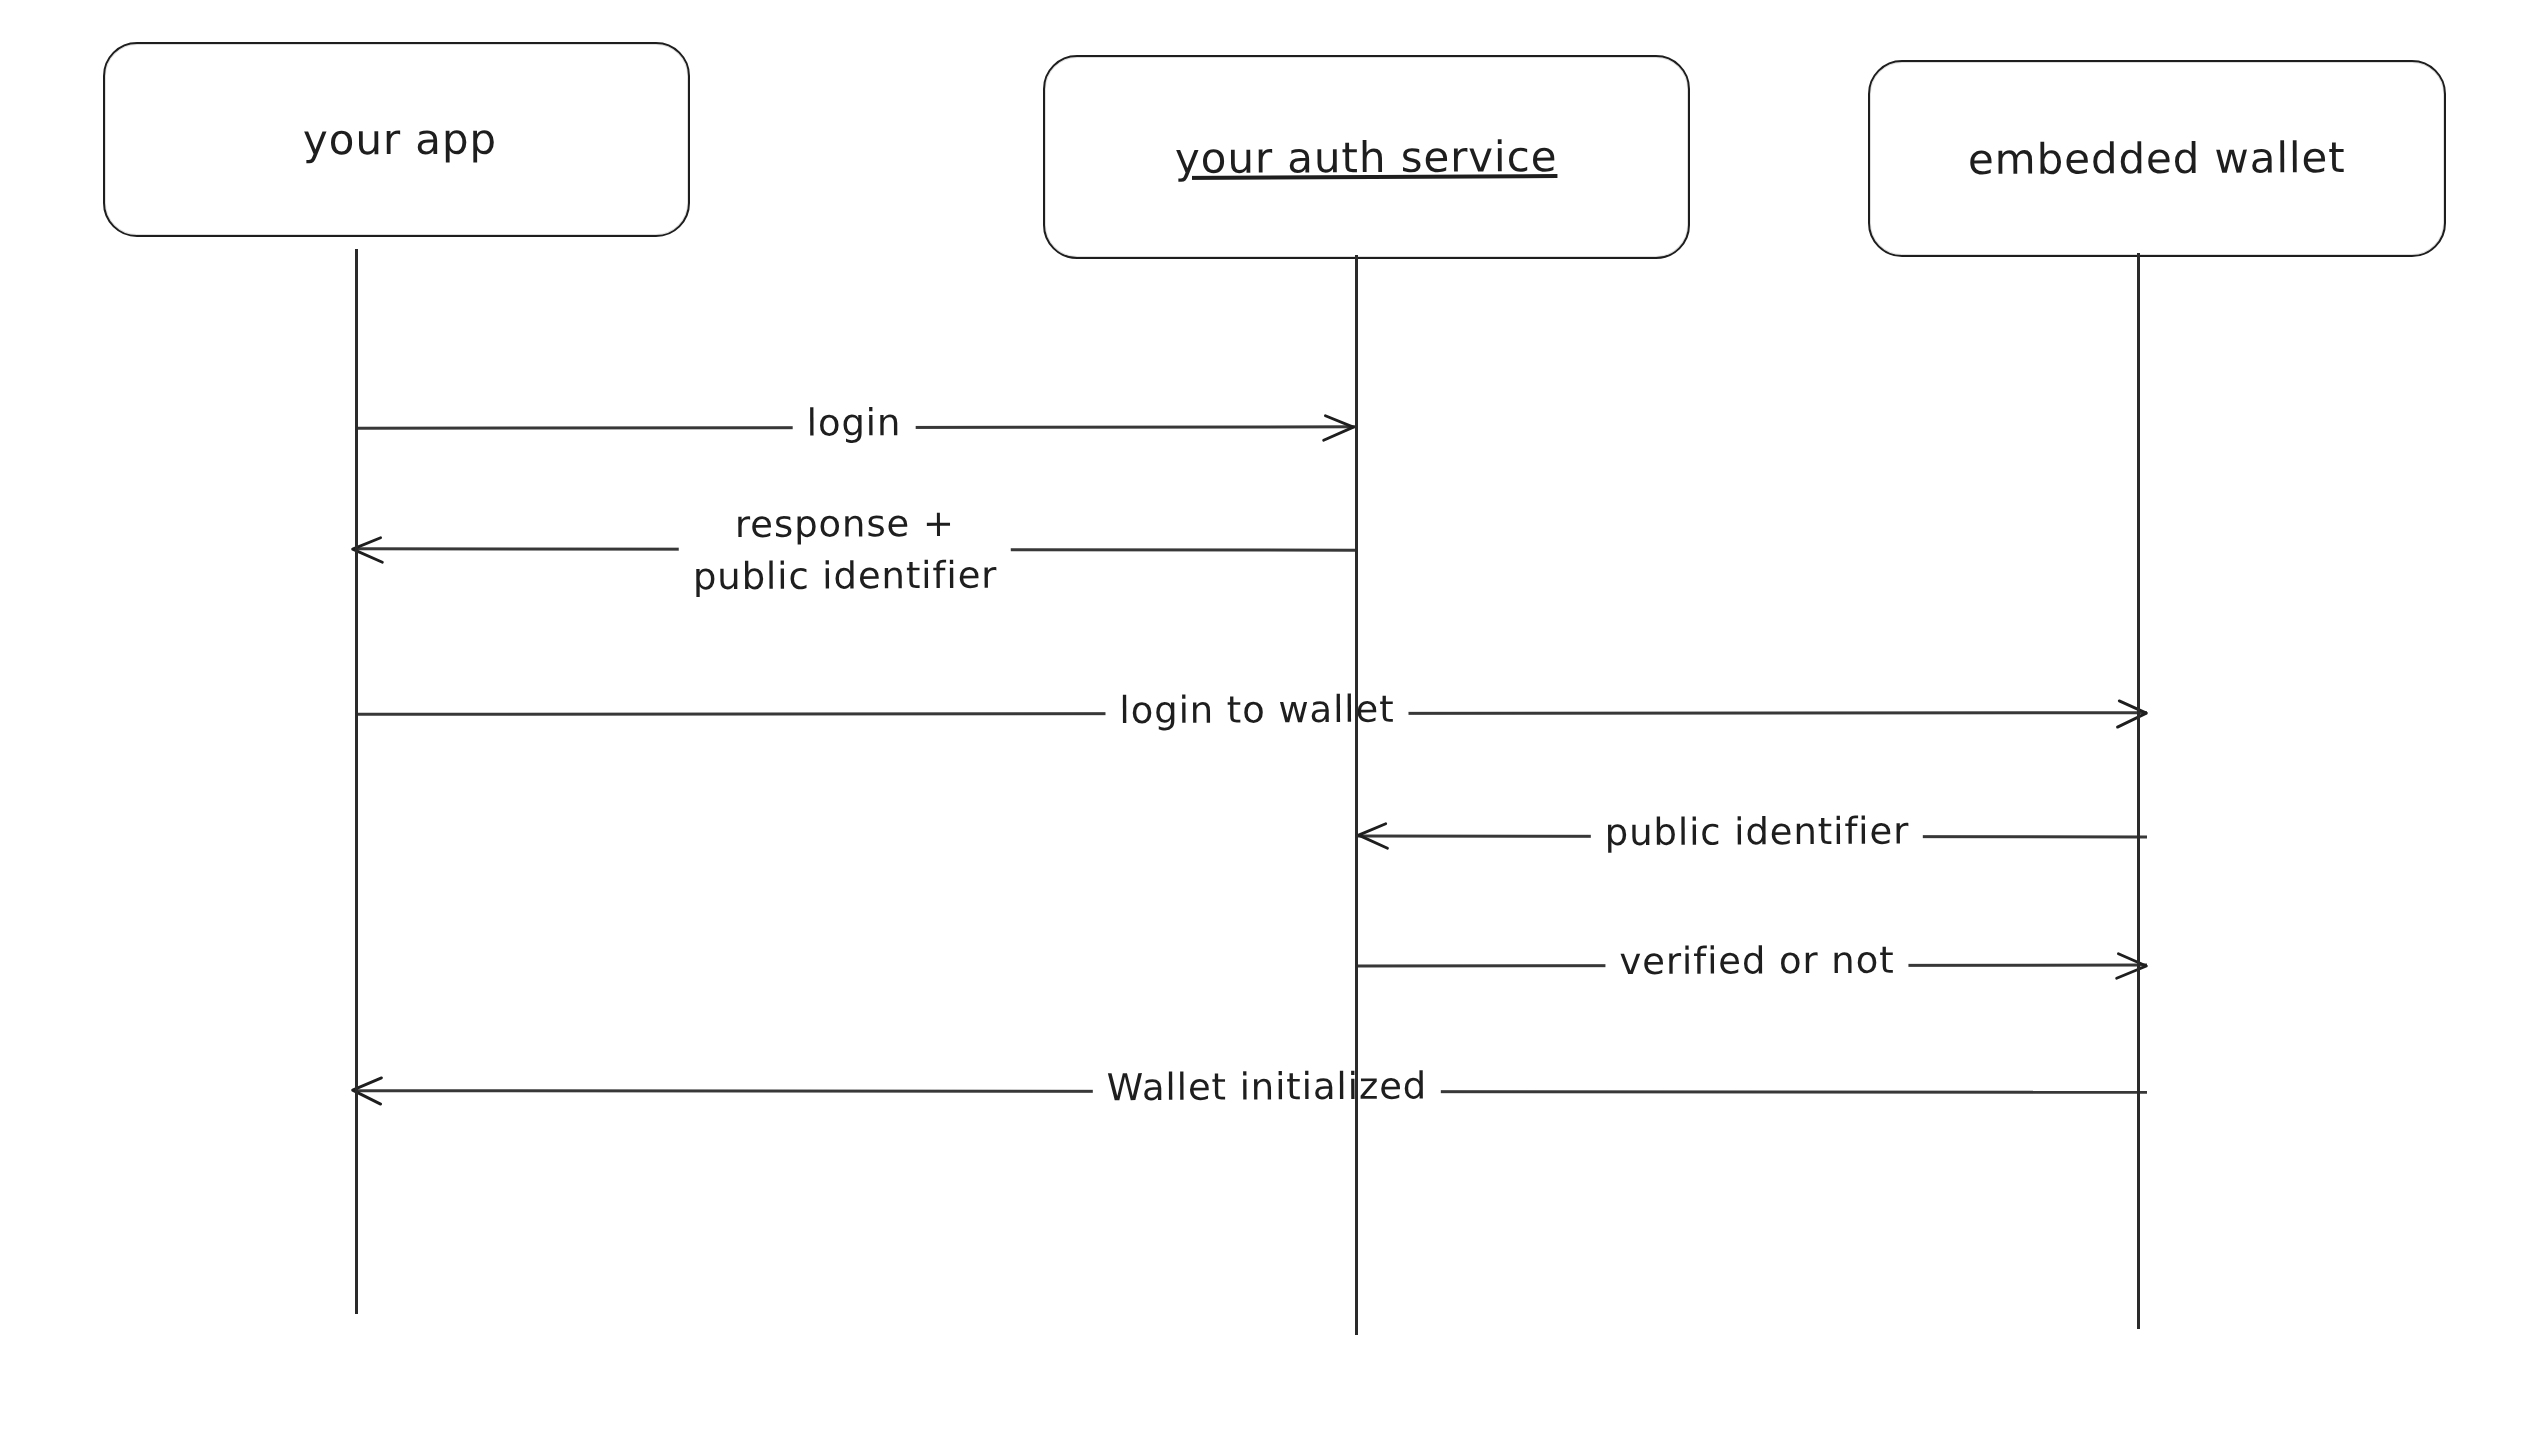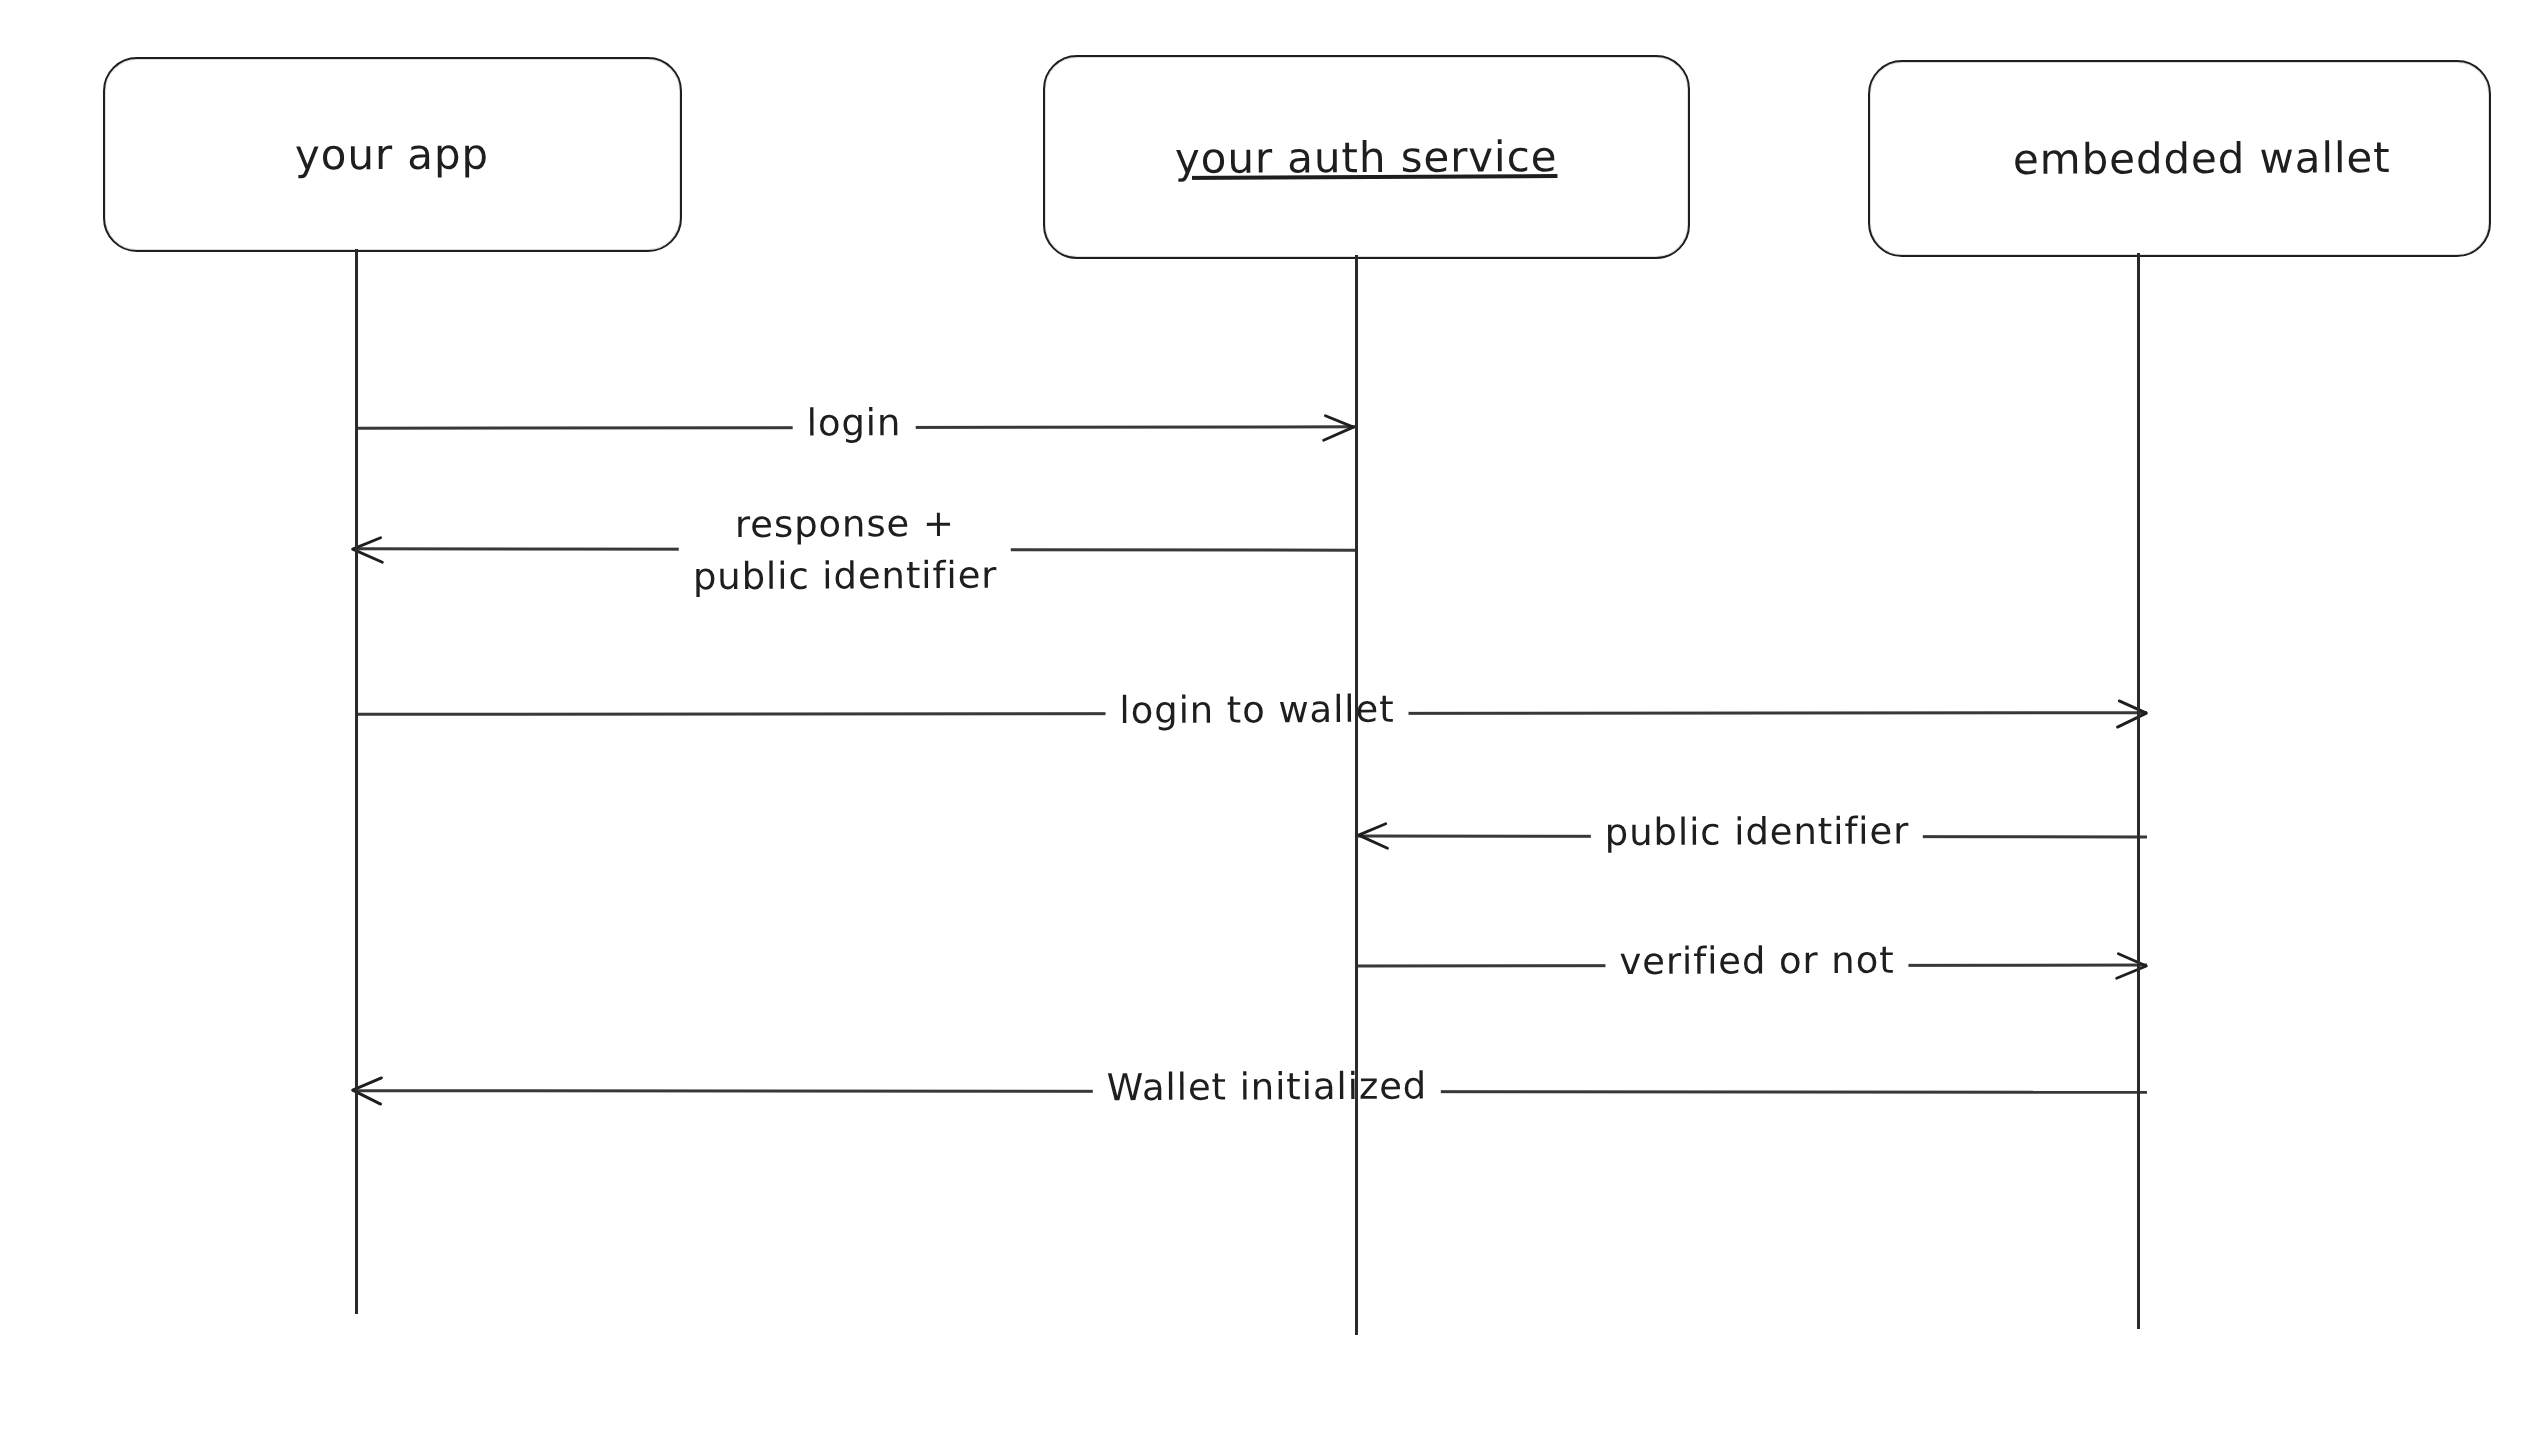--- a/index.html
+++ b/index.html
@@ -24,23 +24,23 @@
     justify-content: center;
     z-index: 5;
     box-shadow: 0 0 0 0.9px rgba(30,30,30,0.15) inset;
   }
   .actor-label {
     font-size: 42px;
     letter-spacing: 0.9px;
     transform: rotate(-0.3deg);
     white-space: nowrap;
   }
-  #actor-your-app      { left: 103px; top: 57px;  width: 575px; height: 191px; }
+  #actor-your-app      { left: 103px; top: 42px;  width: 575px; height: 191px; padding-left: 8px; }
   #actor-auth-service  { left: 1043px; top: 55px; width: 643px; height: 200px; text-decoration: underline; }
-  #actor-wallet        { left: 1868px; top: 60px; width: 574px; height: 193px; padding-left: 45px; }
+  #actor-wallet        { left: 1868px; top: 60px; width: 574px; height: 193px; }
 
   
   .lifeline {
     position: absolute;
     width: 2.7px;
     background: #2a2a2a;
     z-index: 30;
   }
   #lifeline-your-app     { left: 355px;  top: 249px; height: 1065px; }
   #lifeline-auth-service { left: 1355px; top: 255px; height: 1080px; }

